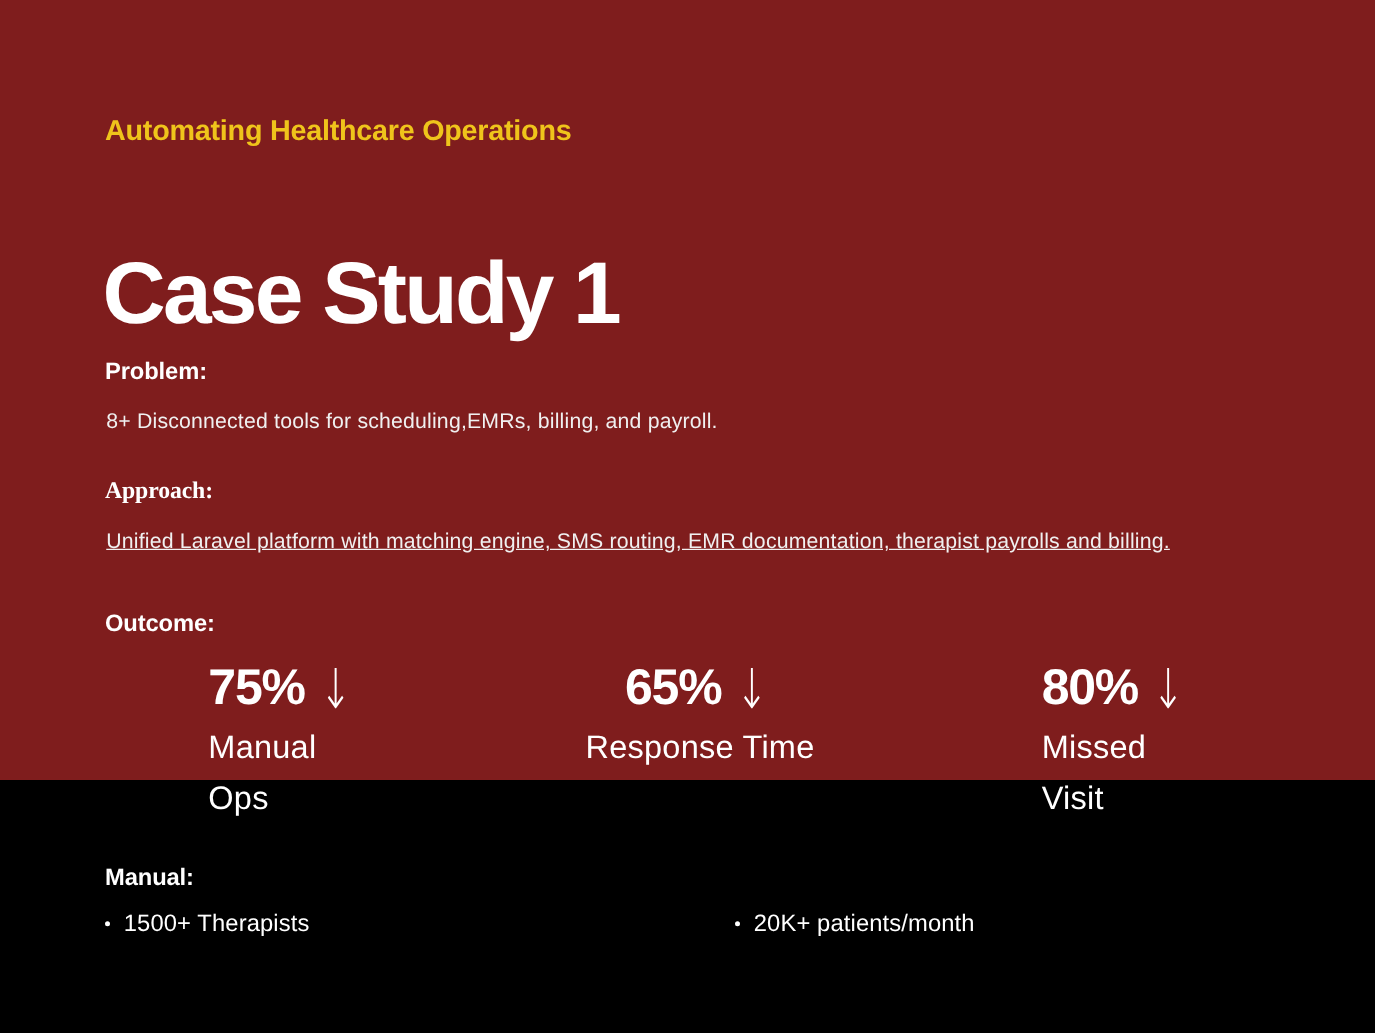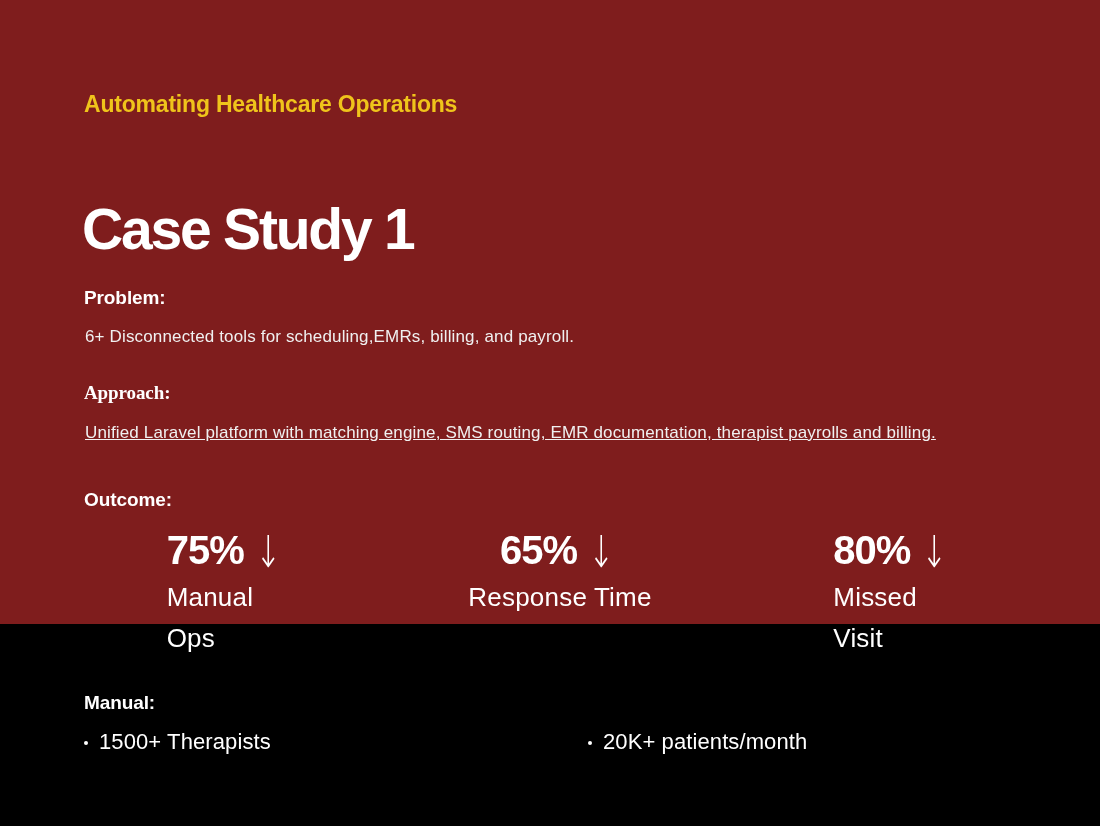--- a/index.html
+++ b/index.html
@@ -33,22 +33,22 @@
     font-weight: bold;
     letter-spacing: -0.2px;
     color: #efc41b;
     white-space: nowrap;
   }
 
   
   .title {
     position: absolute;
     left: 82px;
-    top: 163px;
-    font-size: 57px;
+    top: 152px;
+    font-size: 70px;
     font-weight: bold;
     letter-spacing: -2.2px;
     line-height: 1;
     color: #ffffff;
     white-space: nowrap;
   }
 
   
   .section-label {
     position: absolute;
@@ -133,21 +133,21 @@
     left: 84px;
     top: 729px;
     width: 960px;
     display: flex;
     align-items: flex-start;
   }
   .scale-item {
     flex: 1 1 0;
     display: flex;
     align-items: baseline;
-    font-size: 22px;
+    font-size: 19px;
     font-weight: 300;
     letter-spacing: 0.1px;
     color: #ffffff;
     white-space: nowrap;
   }
   .scale-item.col2 { padding-left: 48px; }
   .scale-item.col3 { padding-left: 55px; }
   .bullet-dot {
     display: inline-block;
     width: 4px;
@@ -163,21 +163,21 @@
 </head>
 <body>
 
 <div class="slide">
 
   <div class="kicker">Automating Healthcare Operations</div>
 
   <h1 class="title">Case Study 1</h1>
 
   <div class="section-label label-problem">Problem:</div>
-  <div class="body-text body-problem">6+ Disconnected tools for scheduling,EMRs, billing, and payroll.</div>
+  <div class="body-text body-problem">8+ Disconnected tools for scheduling,EMRs, billing, and payroll.</div>
 
   <div class="section-label label-approach">Approach:</div>
   <div class="body-text body-approach">Unified Laravel platform with matching engine, SMS routing, EMR documentation, therapist payrolls and billing.</div>
 
   <div class="section-label label-outcome">Outcome:</div>
 
   <div class="stats-row">
 
     <div class="stat">
       <div class="stat-top">

